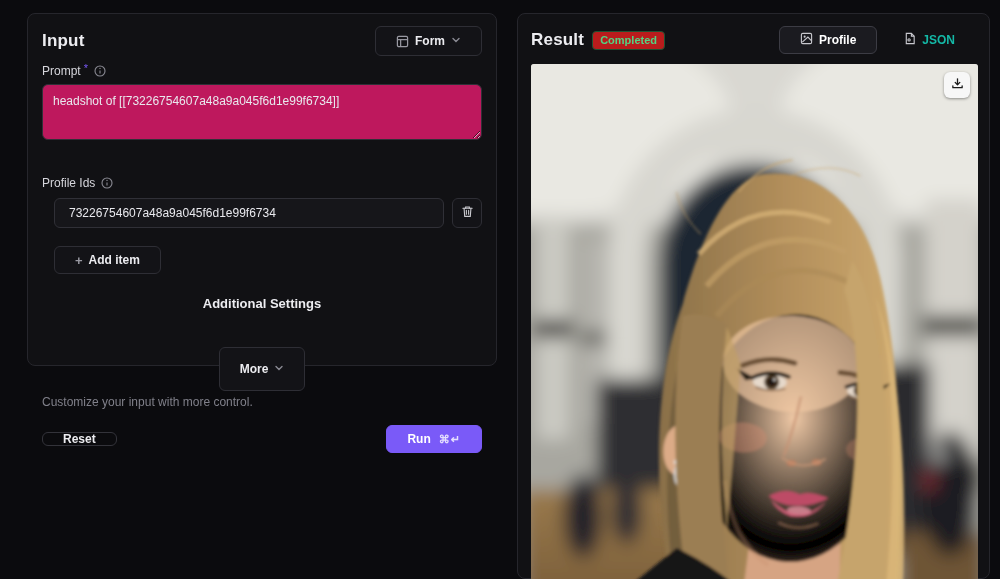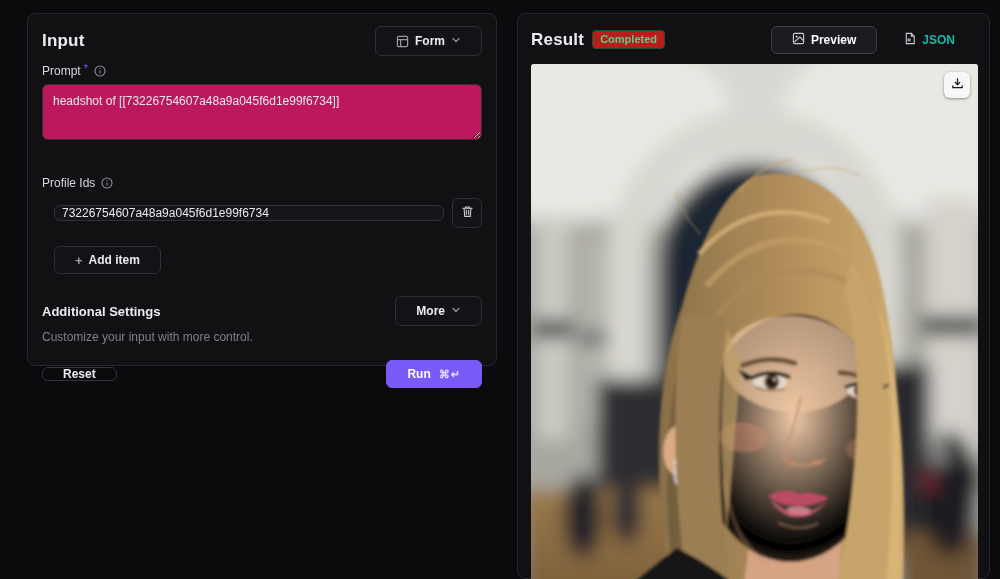--- a/index.html
+++ b/index.html
@@ -38,51 +38,51 @@
   .info { color:#8a8a93; display:inline-flex; }
 
   textarea.field {
     width:100%; height:56px; margin-top:6px;
     background:#be185d; border:1px solid #303037; border-radius:6px;
     color:#e9e9ee; font-size:12px; font-family:"Liberation Sans","DejaVu Sans",sans-serif;
     padding:8px 10px; resize:vertical; outline:none; line-height:1.4;
   }
   .ids-row { display:flex; align-items:center; gap:8px; margin-top:8px; padding-left:12px; }
   input.field {
-    flex:1; height:16px;
+    flex:1; height:30px;
     background:#16161a; border:1px solid #303037; border-radius:6px;
-    color:#e9e9ee; font-size:12px; padding:0 7px; outline:none;
+    color:#e9e9ee; font-size:12px; padding:0 14px; outline:none;
     font-family:"Liberation Sans","DejaVu Sans",sans-serif;
   }
   .icon-btn {
     width:30px; height:30px; flex:0 0 auto;
     display:inline-flex; align-items:center; justify-content:center;
     background:#131317; border:1px solid #2e2e35; border-radius:6px;
     color:#c9c9cf; cursor:pointer;
   }
   .add-btn { margin-left:12px; margin-top:18px; height:28px; font-weight:600; }
   .add-btn .plus { color:#9a9aa3; font-size:13px; }
 
-  .section-head { margin-top:22px; }
+  .section-head { margin-top:22px;flex-direction:column; }
   .section-title { font-size:13px; font-weight:700; }
   .section-desc { font-size:12px; color:#80808a; margin-top:4px; }
-  .more-btn { height:30px; font-size:12px; }
+  .more-btn { height:44px; font-size:12px;margin-top:36px; }
 
   .footer-row { margin-top:16px; }
   .reset-btn { height:14px; background:transparent; border-color:#33333a; }
   .run-btn {
     height:28px; background:var(--accent-purple,#7a5af8);
     border:1px solid var(--accent-purple,#7a5af8);
     color:#fff; gap:8px;
   }
   .run-kbd { font-size:11px; color:rgba(255,255,255,.8); letter-spacing:1px; }
 
   
   .result-head { margin-bottom:10px; }
-  .result-left { display:flex; align-items:flex-start; gap:8px; }
+  .result-left { display:flex; align-items:flex-end; gap:8px; }
   .badge {
     font-size:11px; font-weight:600; color:var(--badge-green,#53d483);
     background:#b91c1c; border:1px solid #1e5232; border-radius:4px;
     padding:2px 7px 3px;
   }
   .toolbar { display:flex; align-items:center; gap:6px; }
   .tab-btn { height:28px; background:transparent; border:1px solid transparent; color:#14b8a6; font-weight:600; }
   .tab-btn.active { background:#1b1b20; border-color:#3c3c44; color:#fff; }
 
   .image-wrap {
@@ -195,21 +195,21 @@
     </div>
     <div class="toolbar">
       <button class="btn tab-btn active">
         <span>
           <svg width="13" height="13" viewBox="0 0 14 14" fill="none" stroke="#c9c9cf" stroke-width="1.2">
             <rect x="1.5" y="1.5" width="11" height="11" rx="1.5"></rect>
             <circle cx="5" cy="5" r="1.1" fill="#c9c9cf" stroke="none"></circle>
             <path d="M2.5 11 L8.5 5.5 L12.5 9.5"></path>
           </svg>
         </span>
-        <span>Preview</span>
+        <span>Profile</span>
       </button>
       <button class="btn tab-btn">
         <span>
           <svg width="12" height="13" viewBox="0 0 12 14" fill="none" stroke="#c9c9cf" stroke-width="1.2">
             <path d="M2 1.5 H7.5 L10.5 4.5 V12.5 H2 Z"></path>
             <path d="M7.5 1.5 V4.5 H10.5"></path>
             <circle cx="5" cy="8.5" r="1.2"></circle>
           </svg>
         </span>
         <span>JSON</span>

